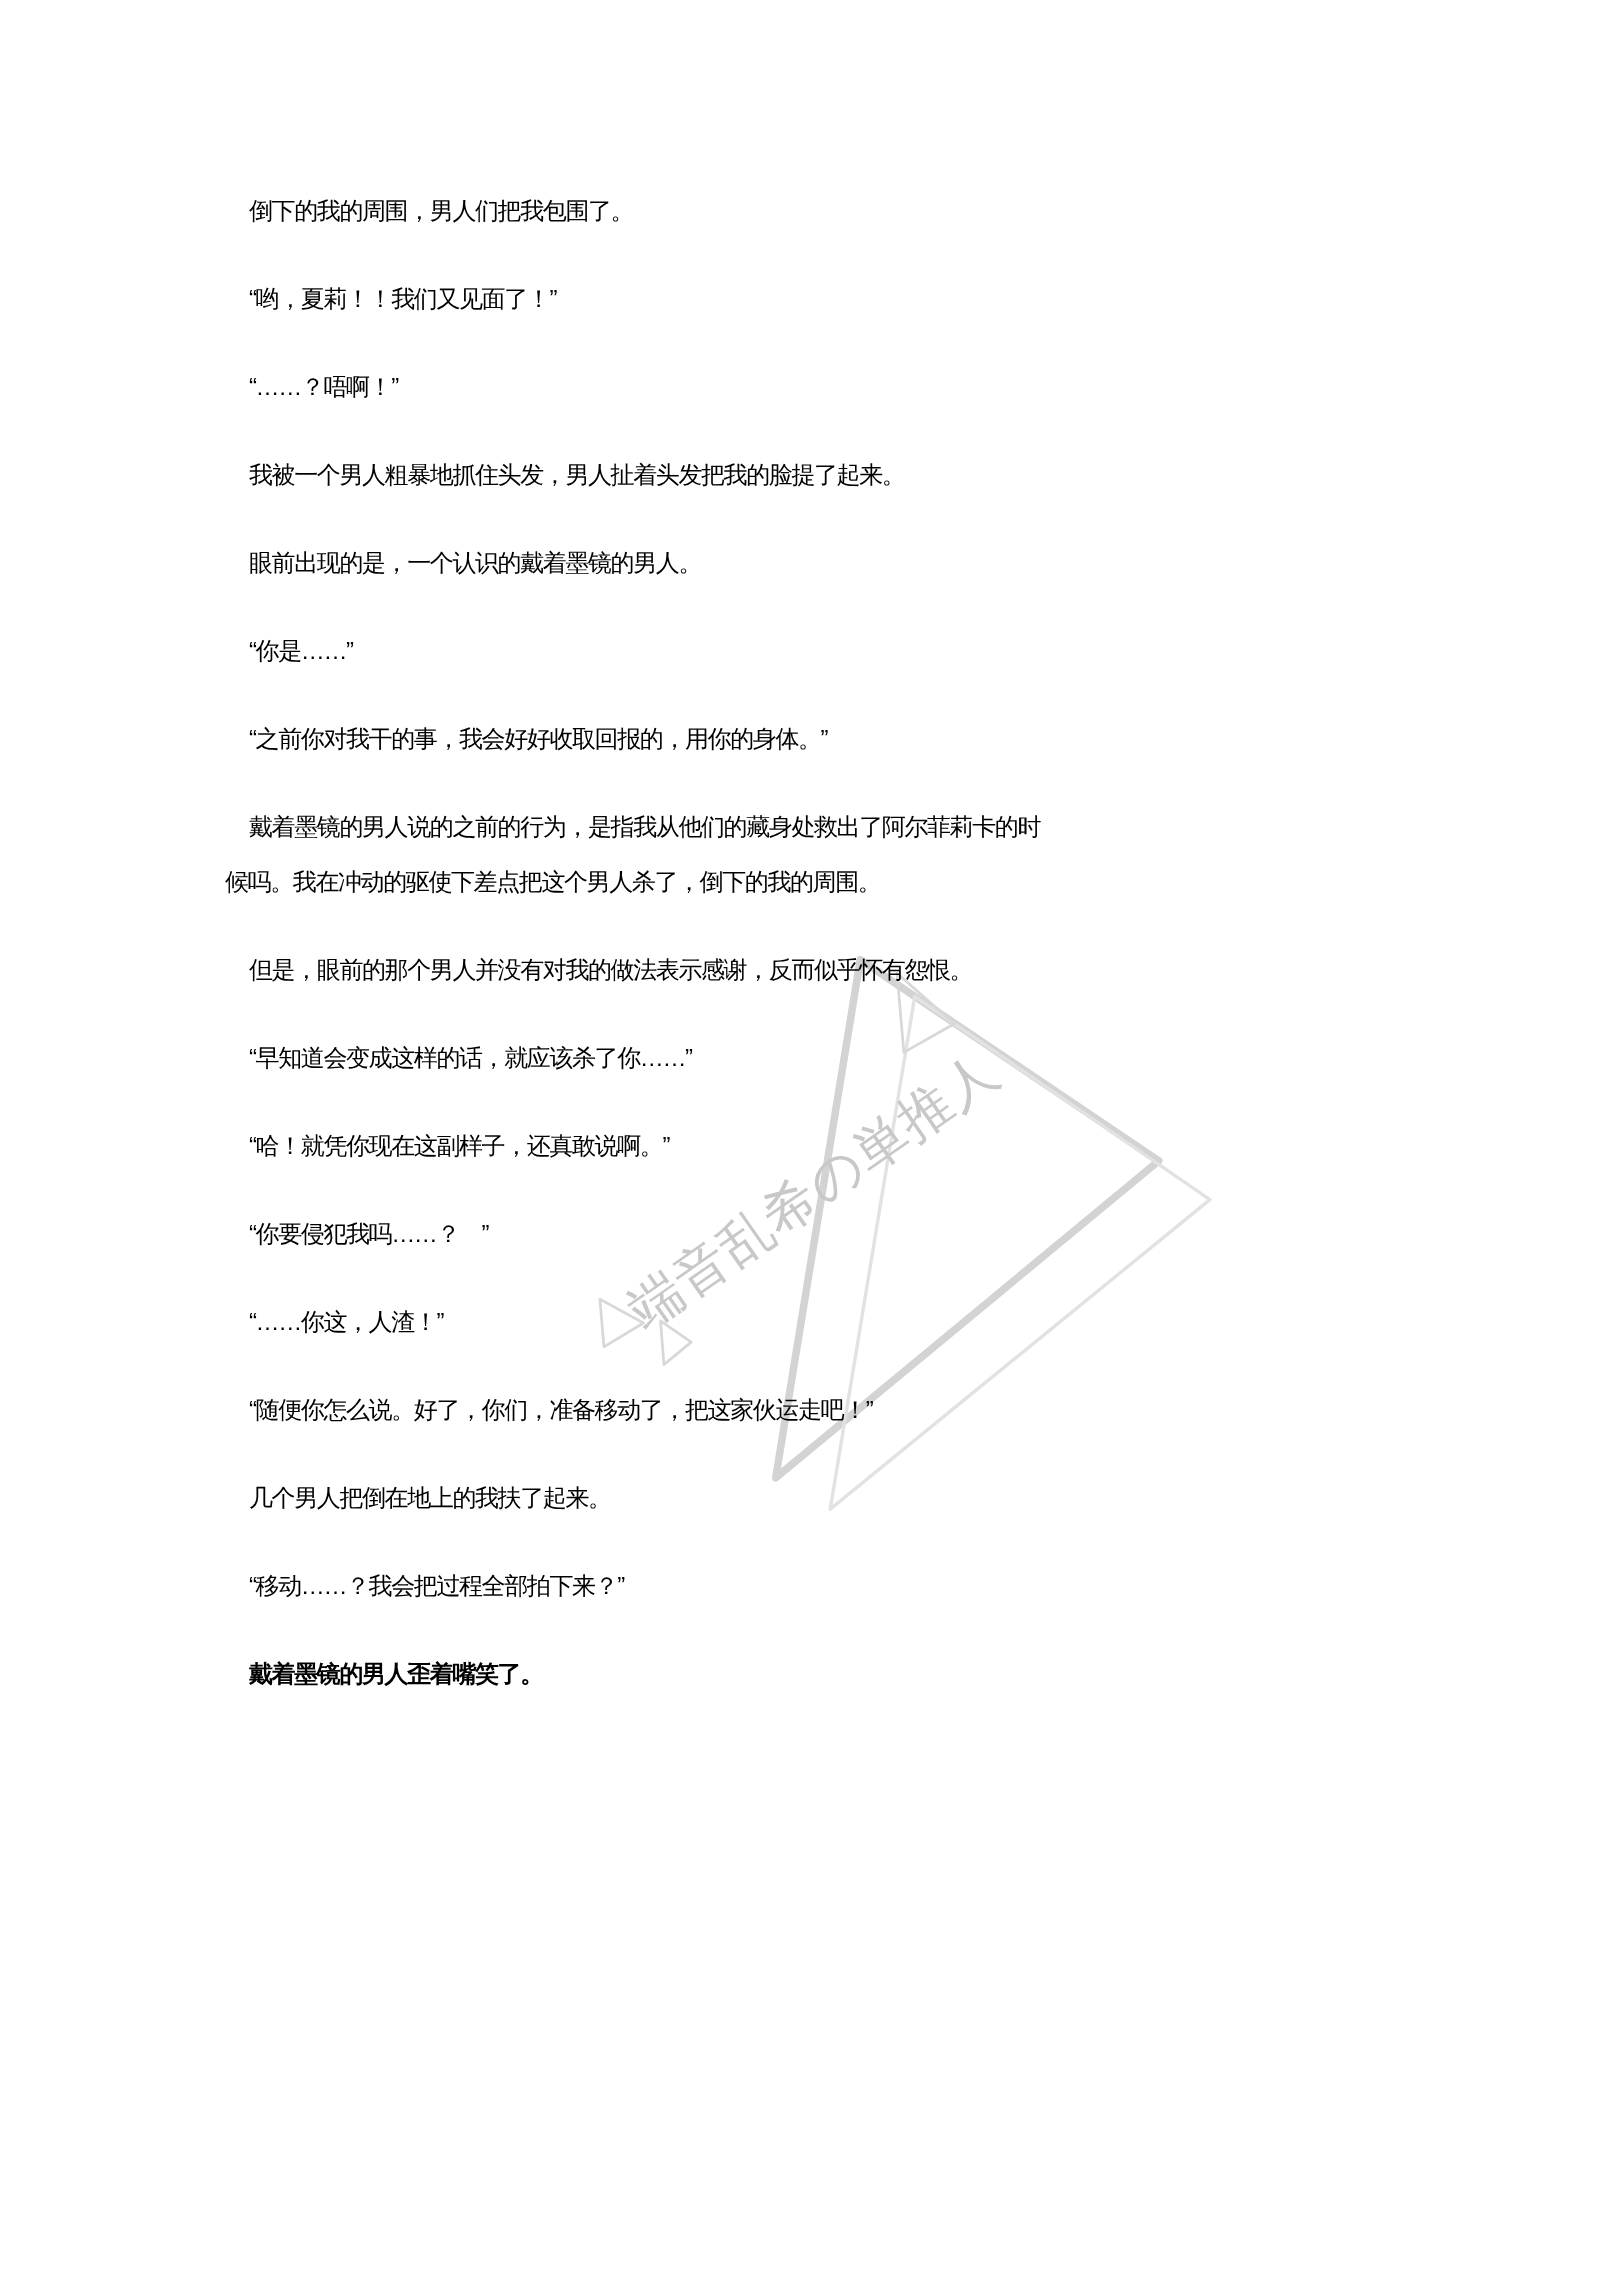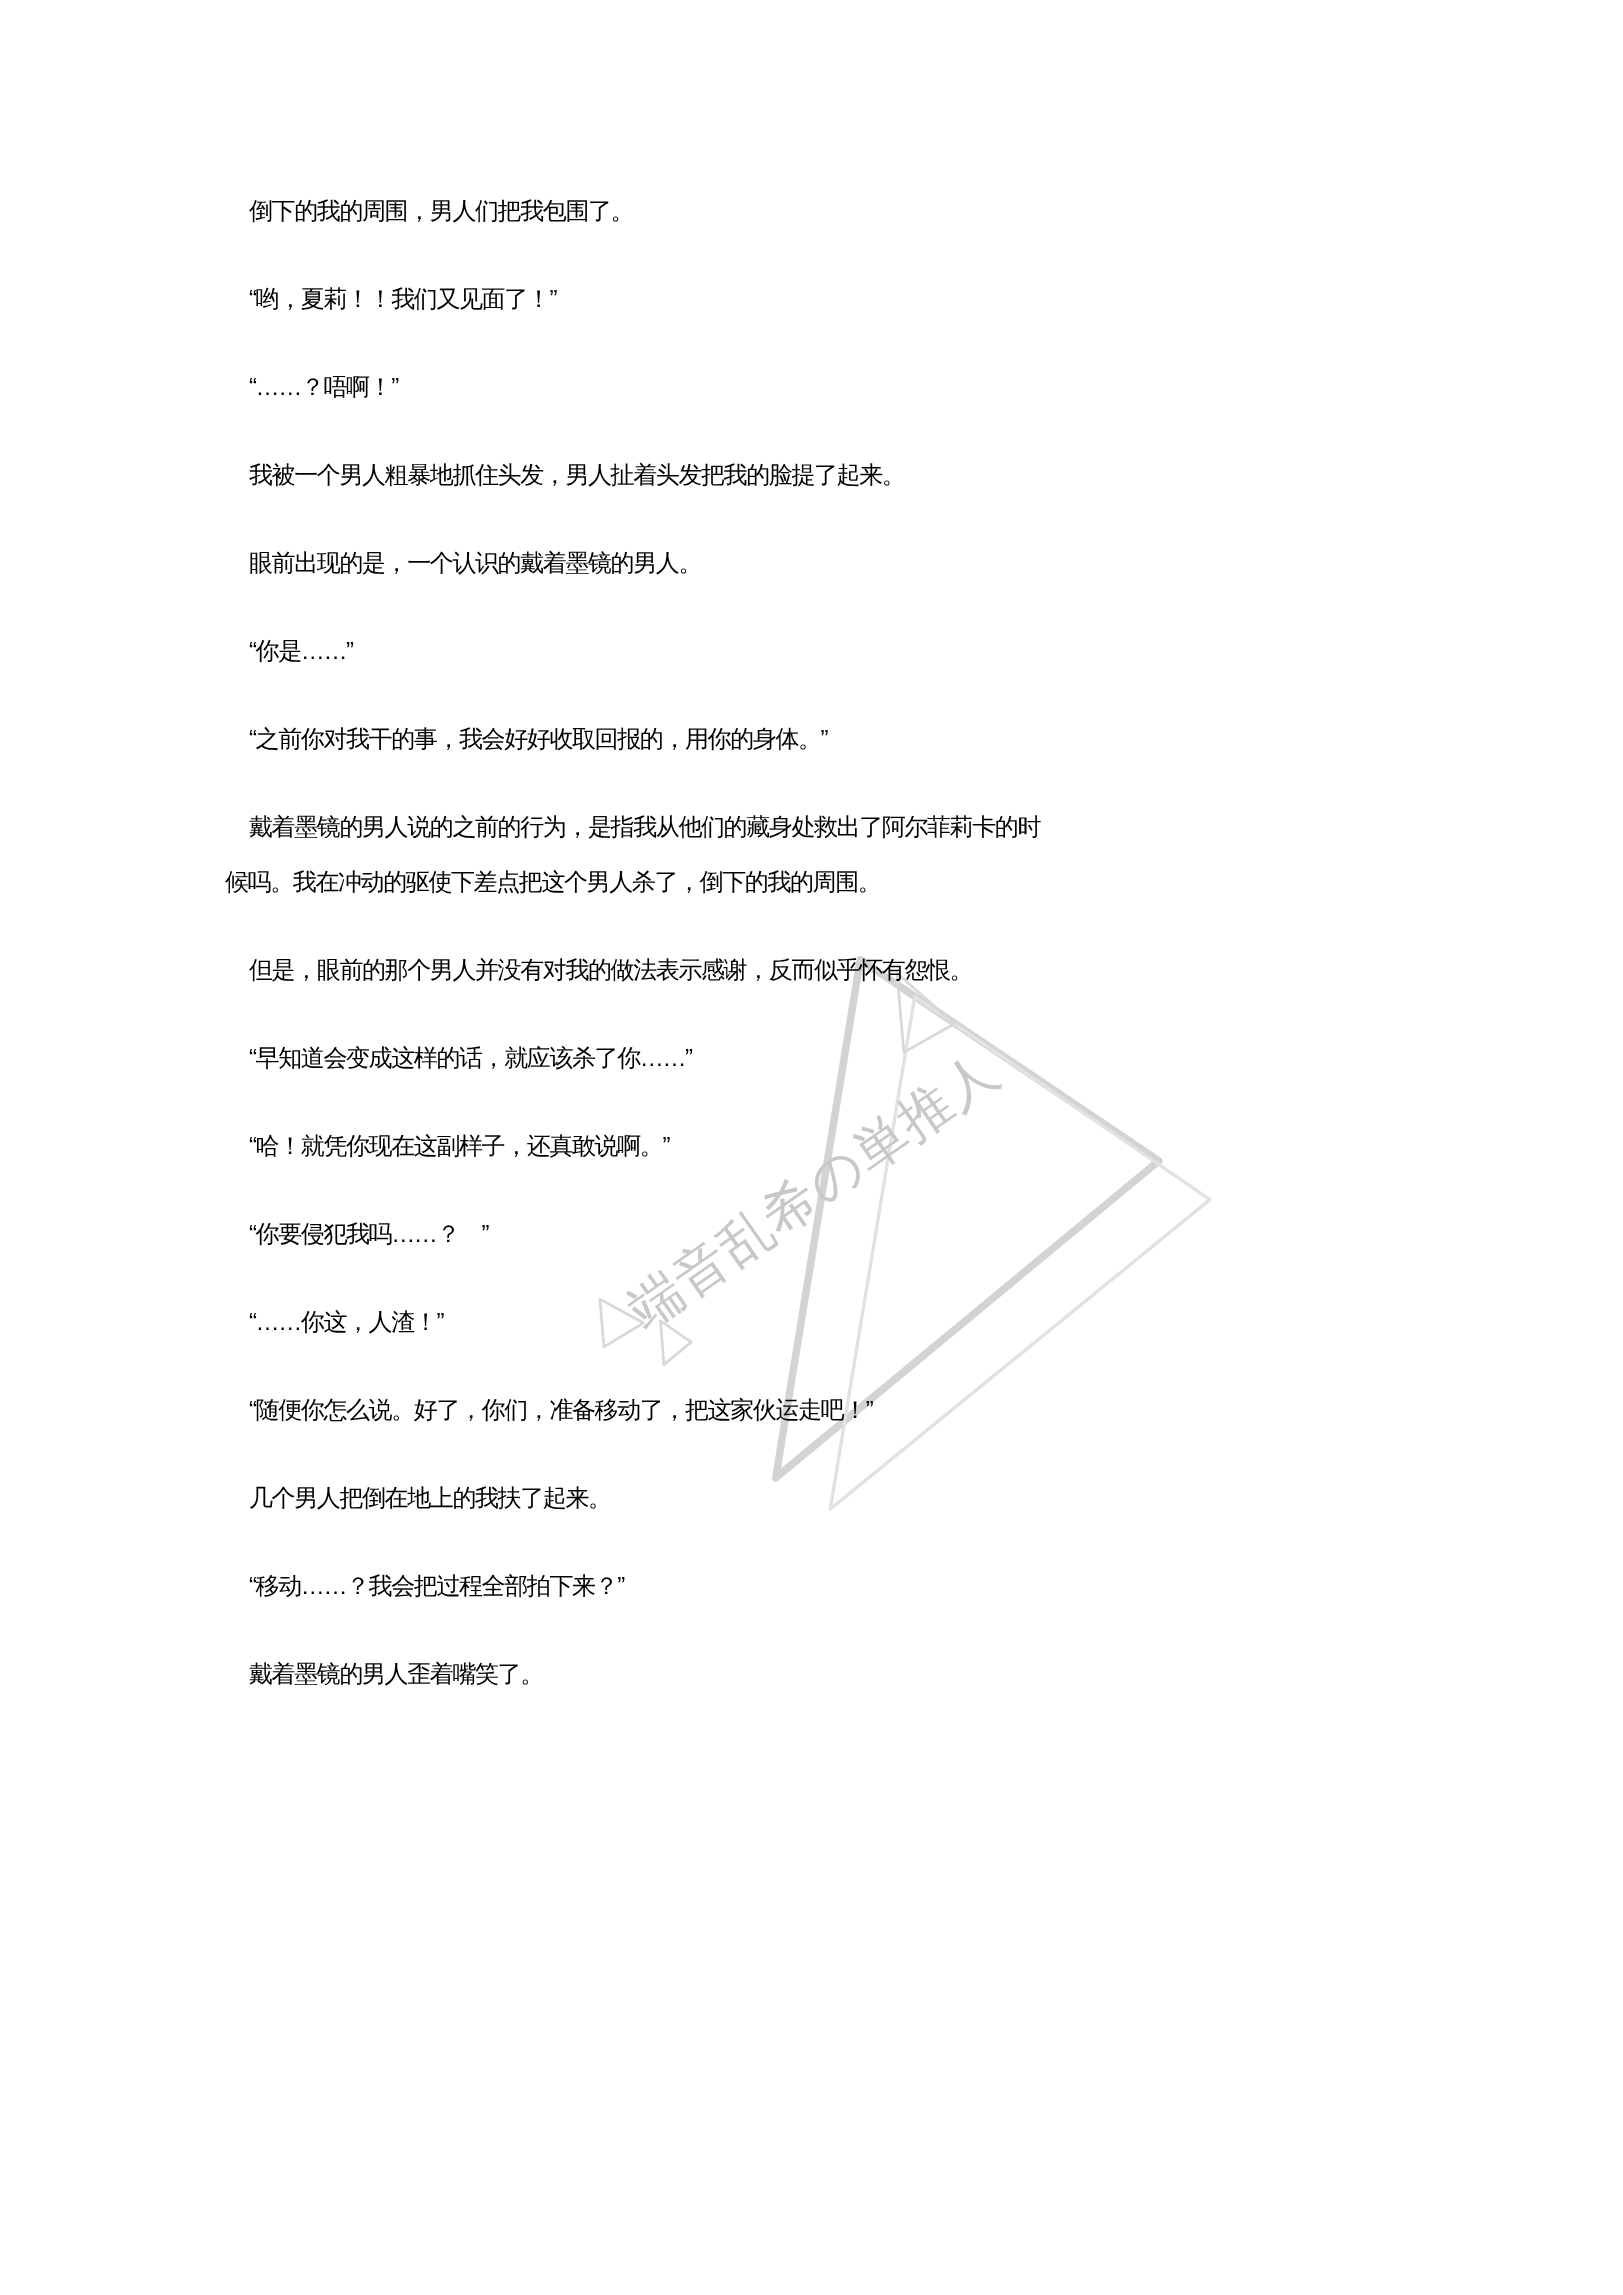--- a/index.html
+++ b/index.html
@@ -36,20 +36,21 @@
     top: 183px;
     width: 1391px;
     z-index: 1;
     color: #000000;
   }
   .para {
     margin: 0 0 33px 0;
   }
   .para:last-child {
     margin-bottom: 0;
+    font-weight: bold;
   }
   .line {
     font-size: 24px;
     line-height: 55px;
     letter-spacing: -1.4px;
     white-space: pre;
     color: #000000;
   }
   .line.first {
     padding-left: 24px;

